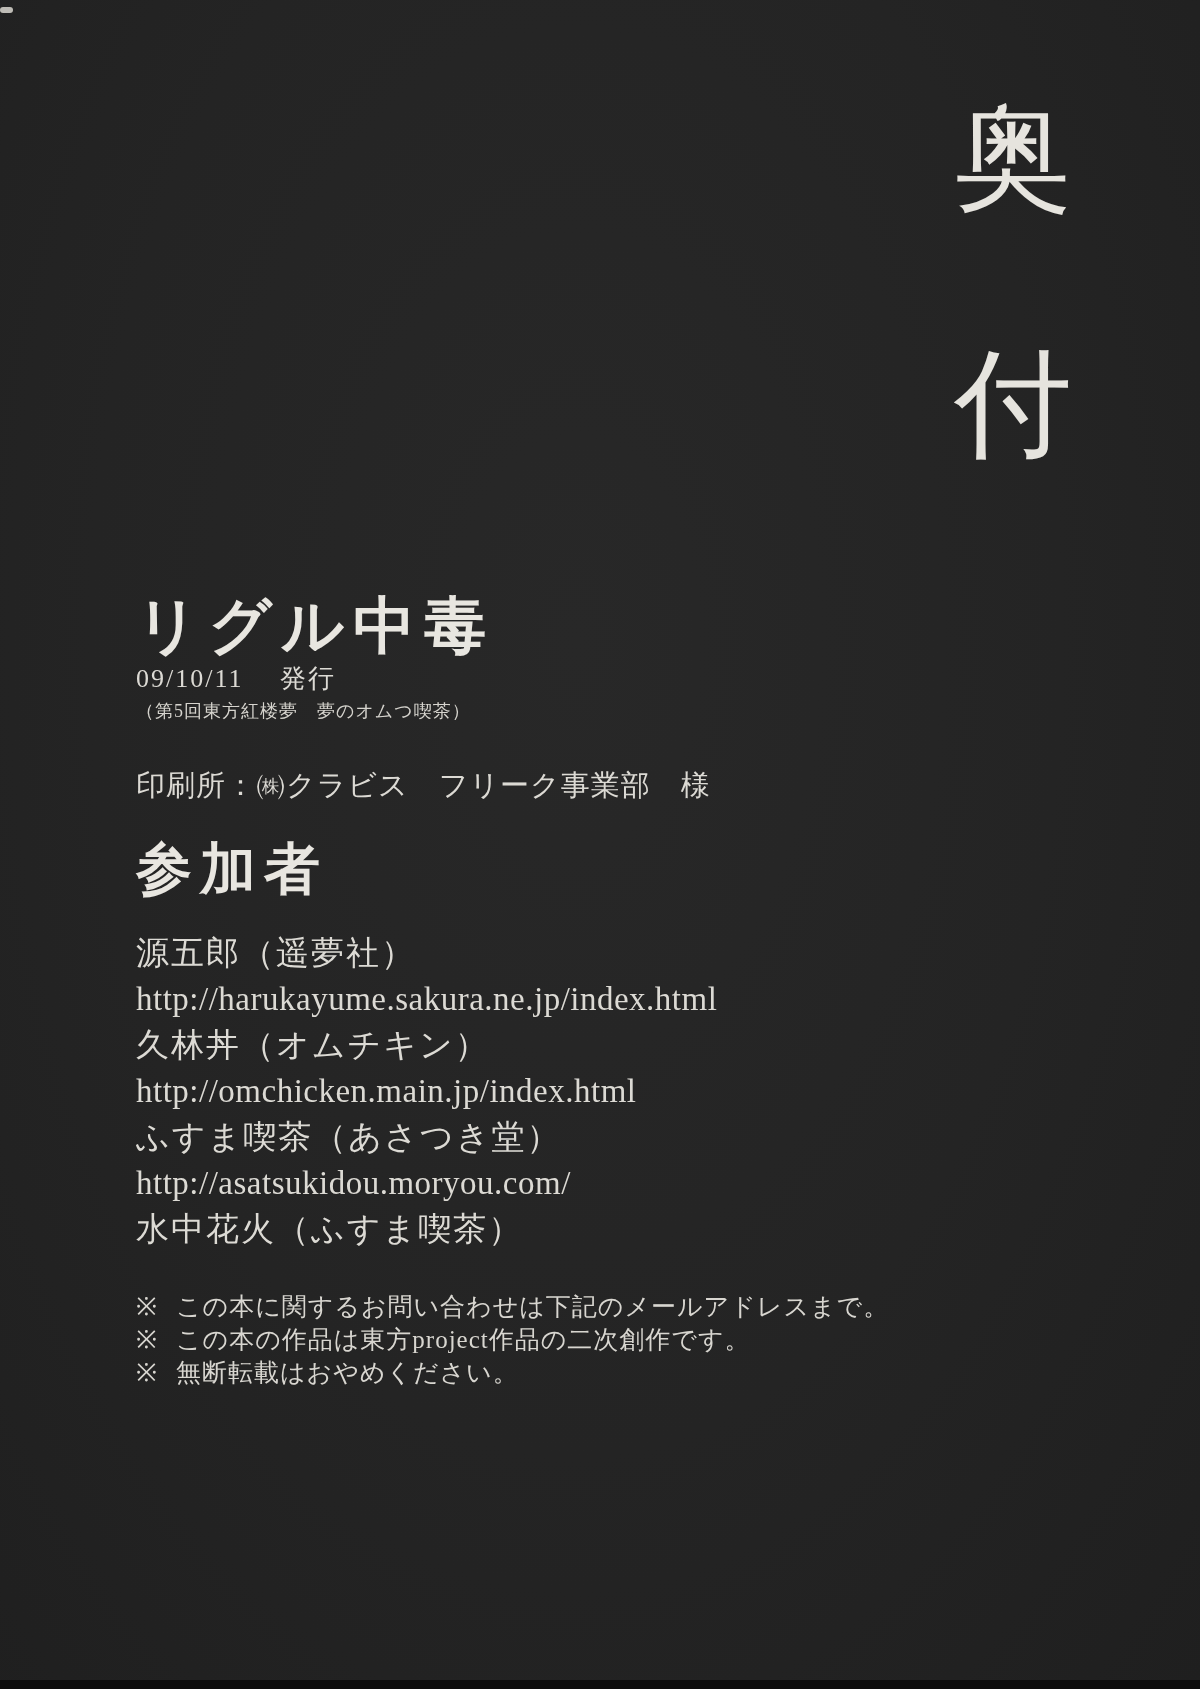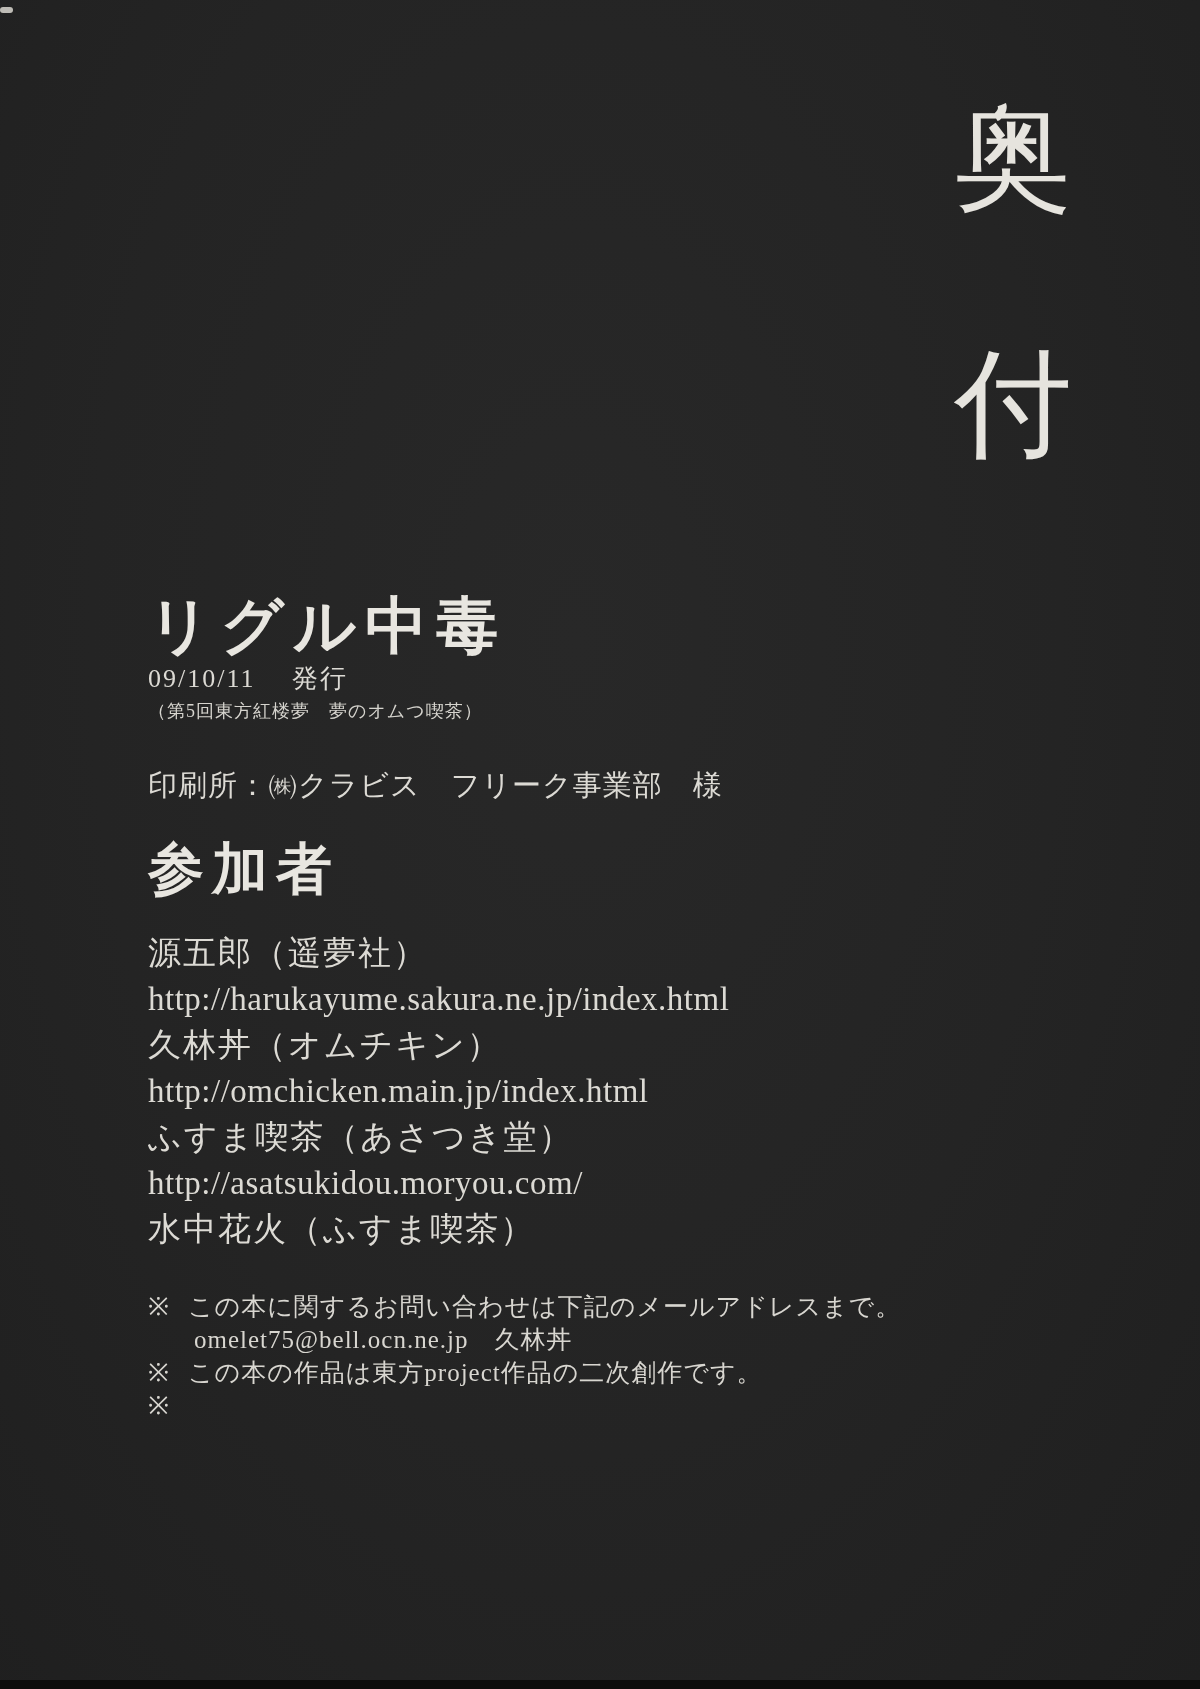--- a/index.html
+++ b/index.html
@@ -24,21 +24,21 @@
     align-items: center;
     gap: 128px;
     font-size: 118px;
     line-height: 1;
     color: #e6e4de;
   }
 
   
   .content {
     position: absolute;
-    left: 148px;
+    left: 136px;
     top: 594px;
     width: 790px;
   }
   .book-title {
     margin: 0;
     font-size: 62px;
     line-height: 1.05;
     font-weight: 600;
     letter-spacing: 9px;
     color: #e8e6e0;
@@ -143,27 +143,27 @@
       <div class="name">ふすま喫茶（あさつき堂）</div>
       <div class="url">http://asatsukidou.moryou.com/</div>
       <div class="name">水中花火（ふすま喫茶）</div>
     </div>
 
     <div class="notes">
       <div class="note">
         <span class="marker">※</span>
         <span>この本に関するお問い合わせは下記のメールアドレスまで。</span>
       </div>
-      <div class="note-sub">omelet75@bell.ocn.ne.jp　久林丼</div>
       <div class="note">
         <span class="marker">※</span>
         <span>この本の作品は東方project作品の二次創作です。</span>
       </div>
       <div class="note">
         <span class="marker">※</span>
+        <span>無断転載はおやめください。</span>
       </div>
     </div>
 
   </div>
 
   <div class="bottom-edge"></div>
 
 </div>
 
 </body></html>

